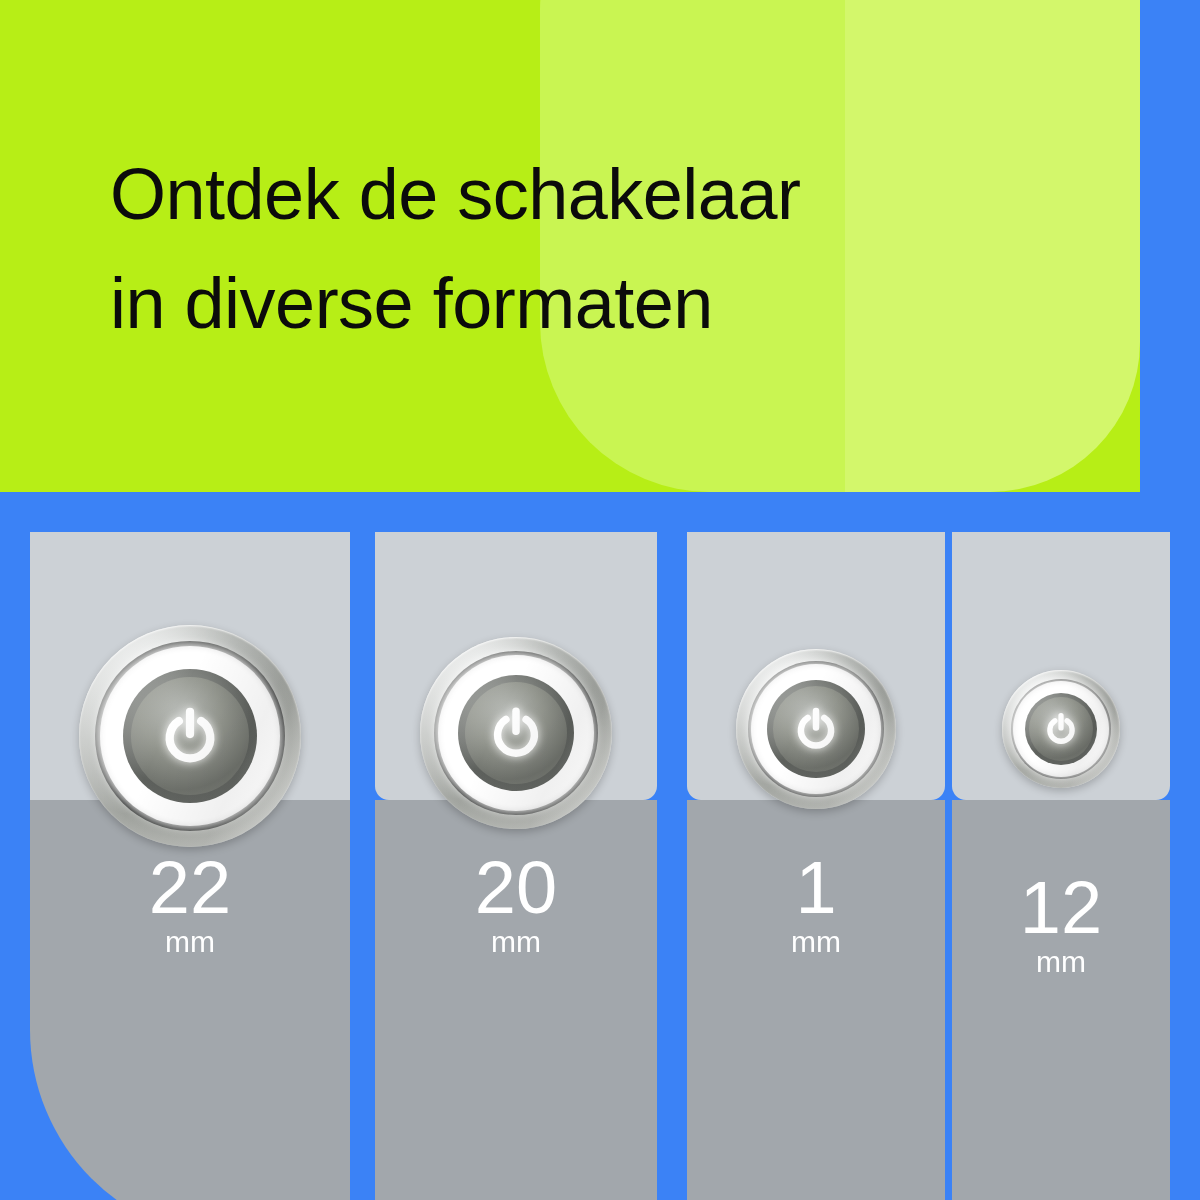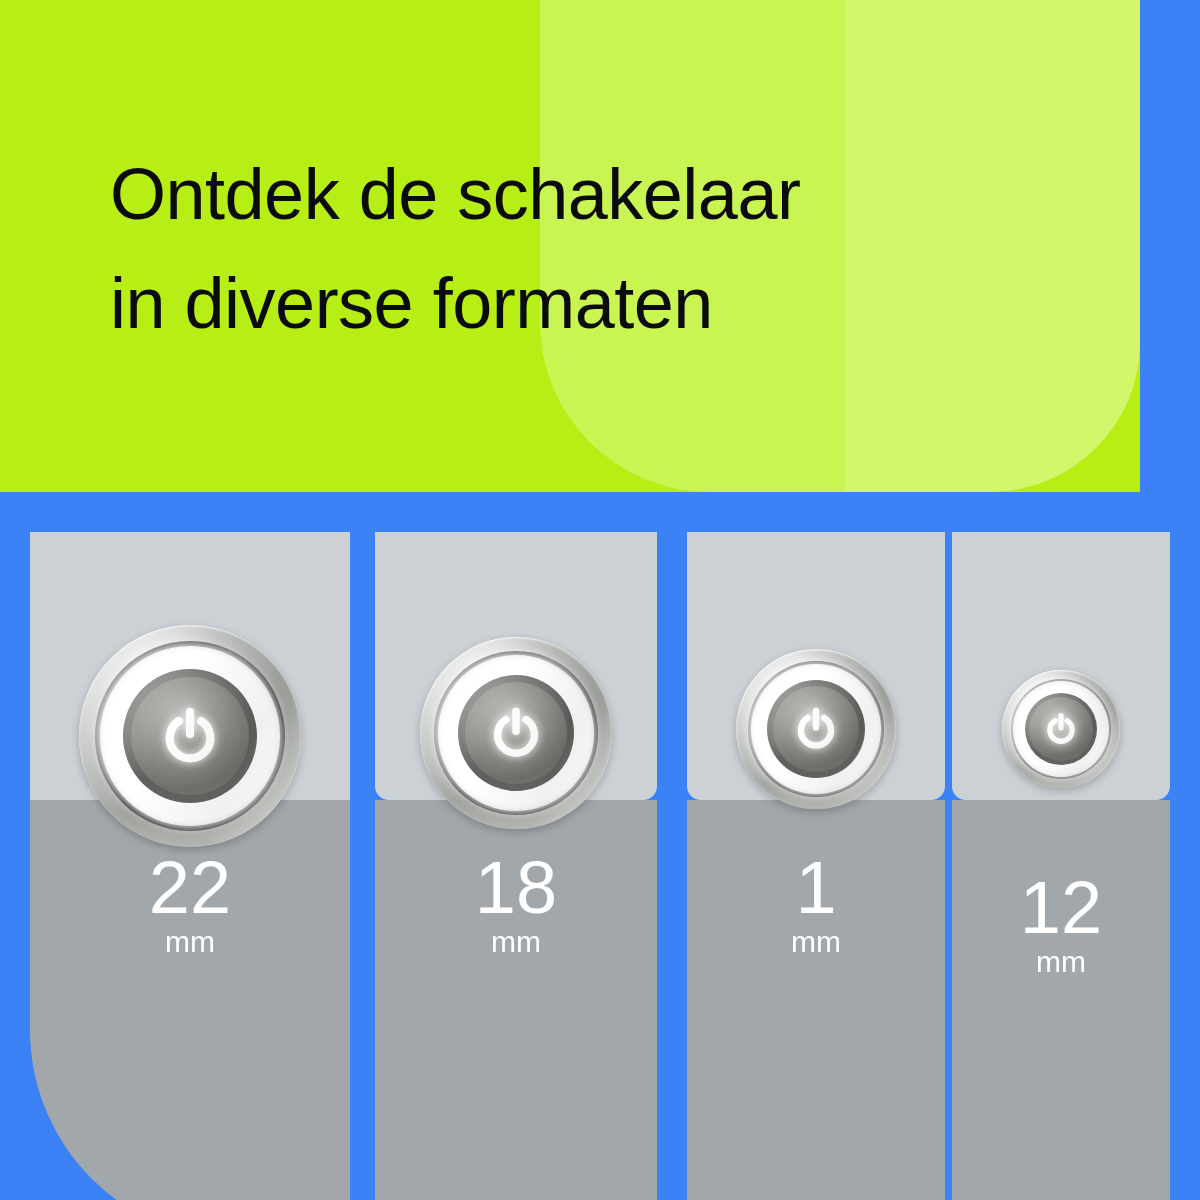--- a/index.html
+++ b/index.html
@@ -112,21 +112,21 @@
             <span class="power" style="width:56px;height:56px;">
               <svg viewBox="0 0 64 64">
                 <path d="M20.5 16.5a21 21 0 1 0 23 0" fill="none" stroke="#ffffff" stroke-width="8.5" stroke-linecap="round"></path>
                 <line x1="32" y1="7" x2="32" y2="30" stroke="#ffffff" stroke-width="8.5" stroke-linecap="round"></line>
               </svg>
             </span>
           </div>
         </div>
       </div>
       <div class="size-label" style="top:320px;">
-        <div class="size-num">18</div>
+        <div class="size-num">20</div>
         <div class="size-unit">mm</div>
       </div>
     </div>
 
     <div class="col" style="left:687px;width:258px;">
       <div class="col-top"></div>
       <div class="col-bot"></div>
       <div class="btn-wrap" style="top:117px;width:160px;height:160px;">
         <div class="btn">
           <div class="ring-dark" style="inset:12px;"></div>

